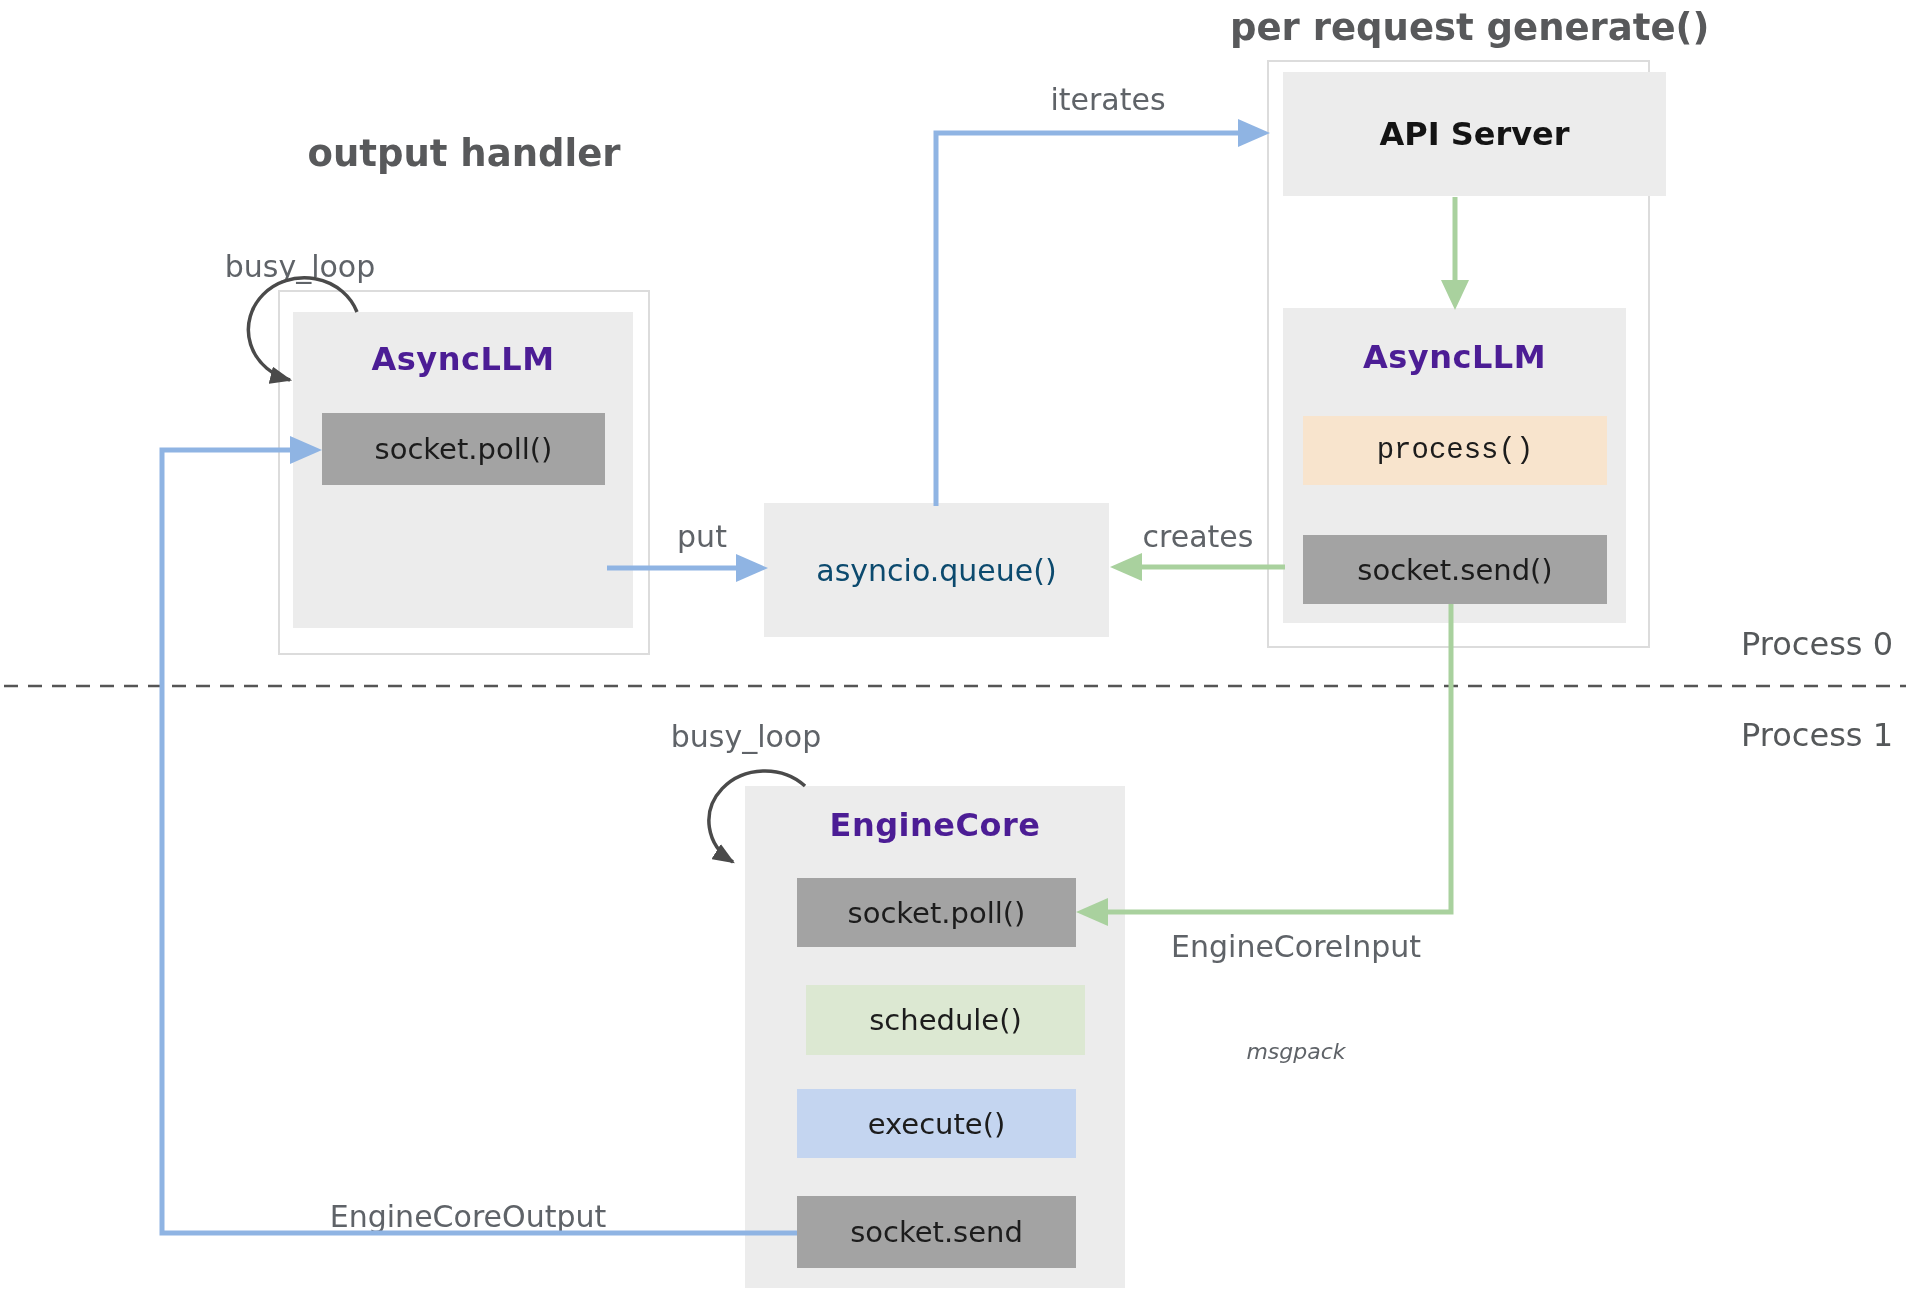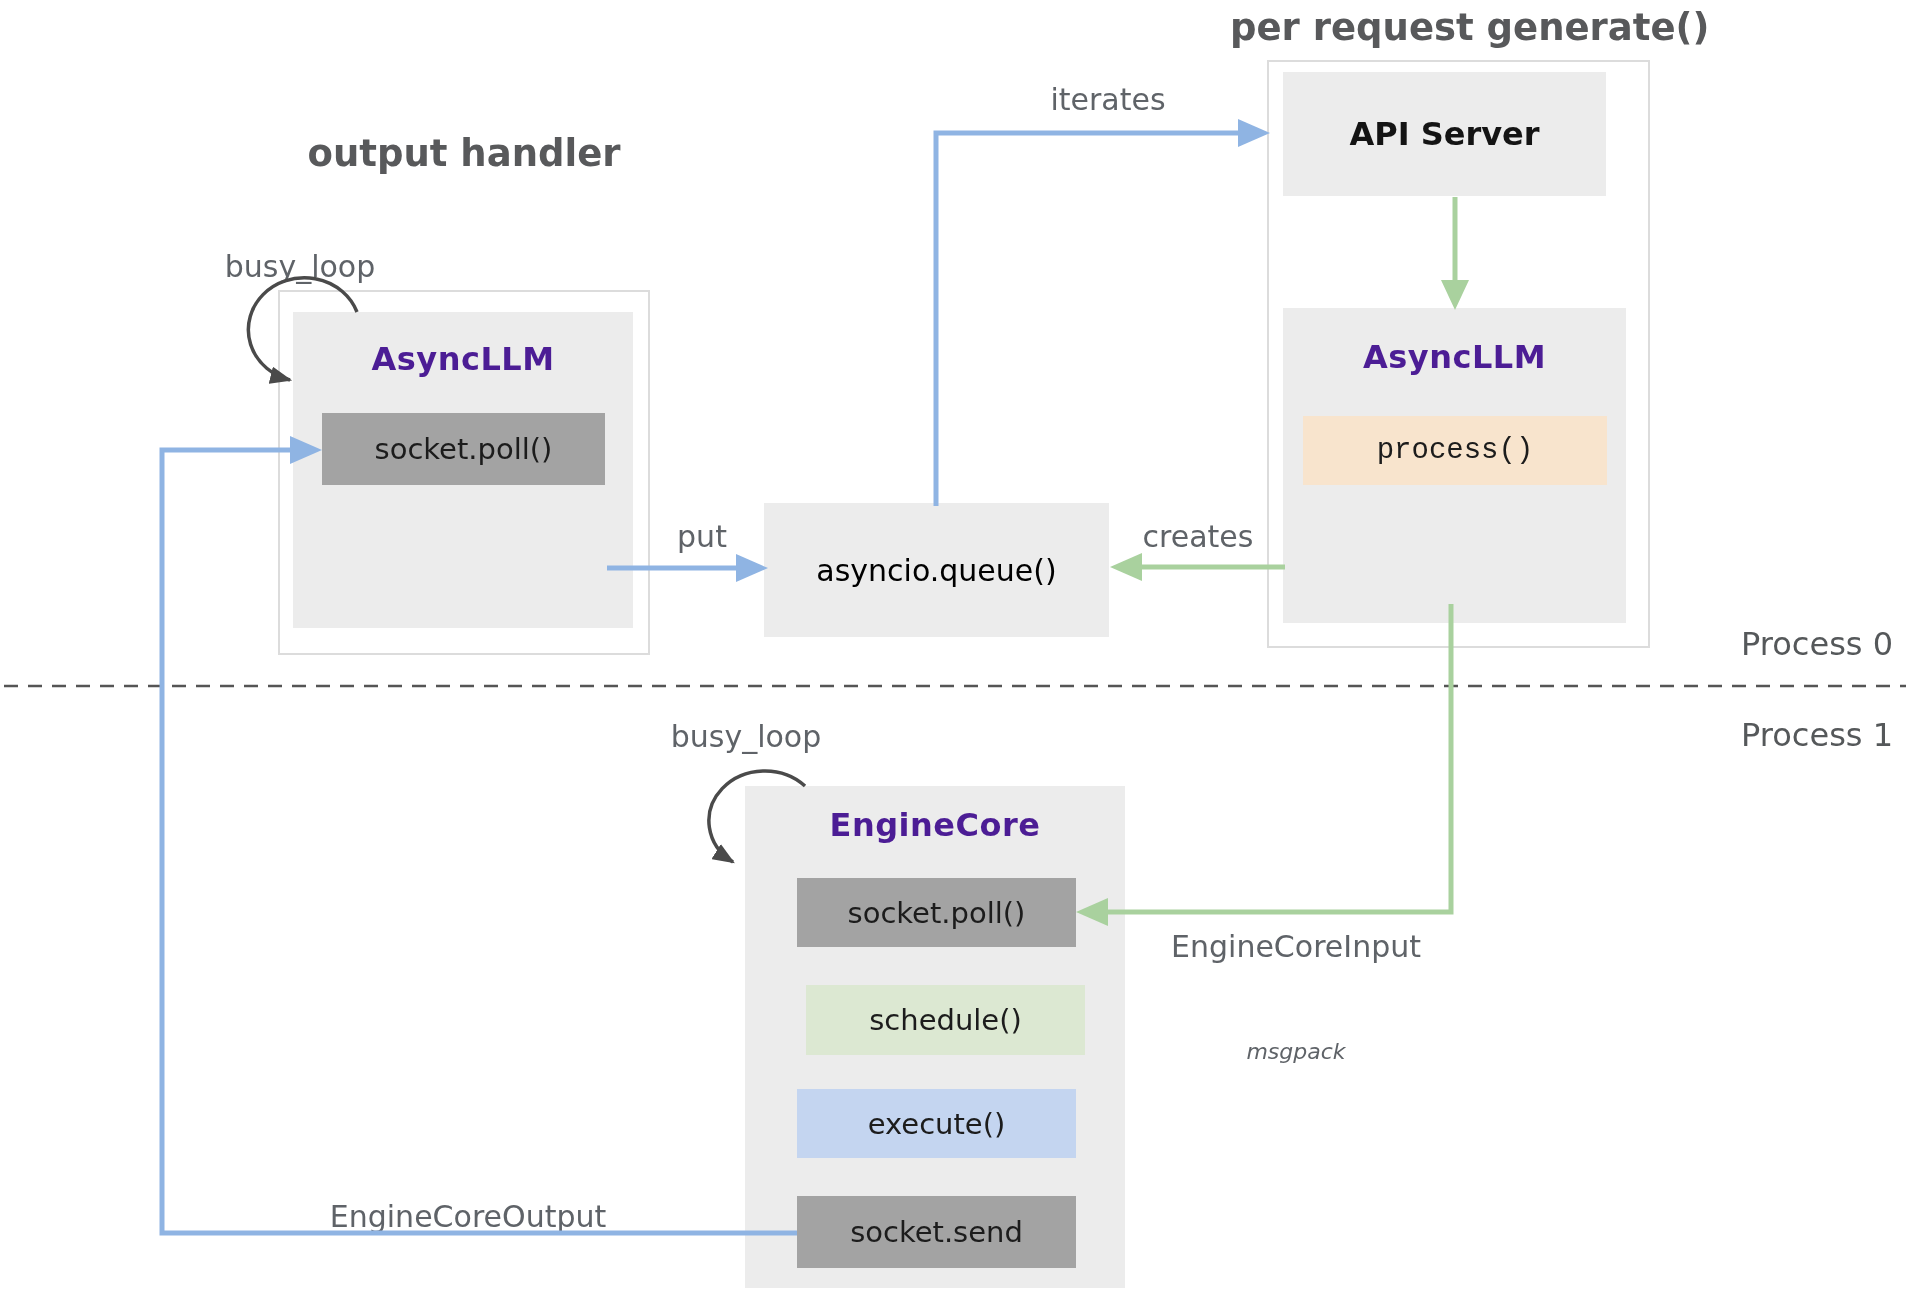--- a/index.html
+++ b/index.html
@@ -22,21 +22,21 @@
     font-size:29px;color:#1c1c1c;white-space:nowrap;
   }
   .chip.yellow{background:#a3a3a3;}
   .chip.pink{background:#e7d3de;}
   .chip.peach{background:#f8e4cd;}
   .chip.green{background:#dce8d2;}
   .chip.blue{background:#c4d5f0;}
   
   .plain-node{
     background:#ececec;display:flex;align-items:center;justify-content:center;
-    font-size:30px;color:#000000;
+    font-size:30px;color:#0c4a6e;
   }
   
   .section-title{
     font-weight:bold;font-size:37px;color:#58595b;text-align:center;white-space:nowrap;
   }
   
   .lbl{
     font-size:30px;color:#5f6368;text-align:center;white-space:nowrap;
   }
   .lbl.italic{font-style:italic;font-size:22px;}
@@ -58,28 +58,29 @@
 
   <div class="abs node" style="left:293px;top:312px;width:340px;height:316px;">
     <div class="node-title" style="top:28px;">AsyncLLM</div>
   </div>
   <div class="abs chip yellow" style="left:322px;top:413px;width:283px;height:72px;">socket.poll()</div>
 
   <div class="abs plain-node" style="left:764px;top:503px;width:345px;height:134px;">asyncio.queue()</div>
 
   <div class="abs frame" style="left:1267px;top:60px;width:383px;height:588px;"></div>
 
-  <div class="abs node" style="left:1283px;top:72px;width:323px;height:124px;display:flex;align-items:center;justify-content:center;">
+  <div class="abs node" style="left:1283px;top:72px;width:383px;height:124px;display:flex;align-items:center;justify-content:center;">
     <span style="font-weight:bold;font-size:32px;color:#141414;">API Server</span>
   </div>
 
   <div class="abs node" style="left:1283px;top:308px;width:343px;height:315px;">
     <div class="node-title" style="top:30px;">AsyncLLM</div>
   </div>
   <div class="abs chip peach" style="left:1303px;top:416px;width:304px;height:69px;font-family:Liberation Mono, monospace;">process()</div>
+  <div class="abs chip yellow" style="left:1303px;top:535px;width:304px;height:69px;">socket.send()</div>
 
   <div class="abs node" style="left:745px;top:786px;width:380px;height:502px;">
     <div class="node-title" style="top:20px;">EngineCore</div>
   </div>
   <div class="abs chip yellow" style="left:797px;top:878px;width:279px;height:69px;">socket.poll()</div>
   <div class="abs chip green" style="left:806px;top:985px;width:279px;height:70px;">schedule()</div>
   <div class="abs chip blue" style="left:797px;top:1089px;width:279px;height:69px;">execute()</div>
   <div class="abs chip yellow" style="left:797px;top:1196px;width:279px;height:72px;">socket.send</div>
 
   <div class="abs lbl" style="left:200px;top:249px;width:200px;">busy_loop</div>

